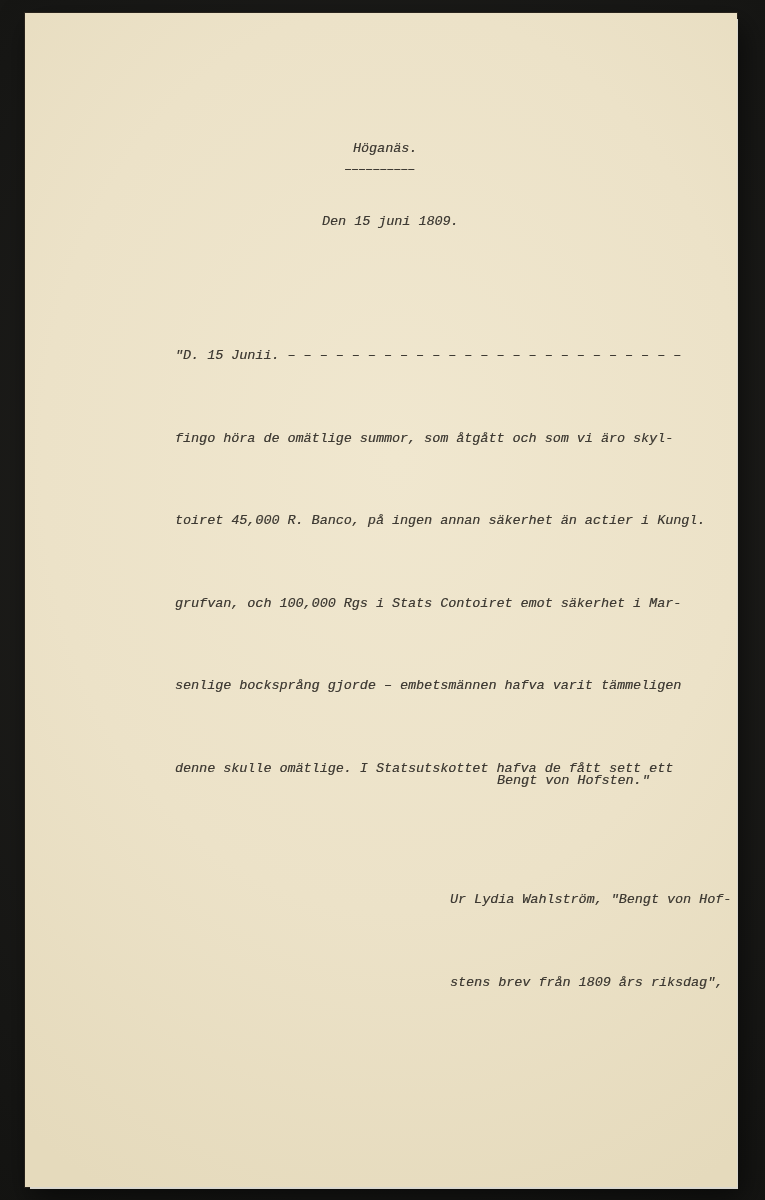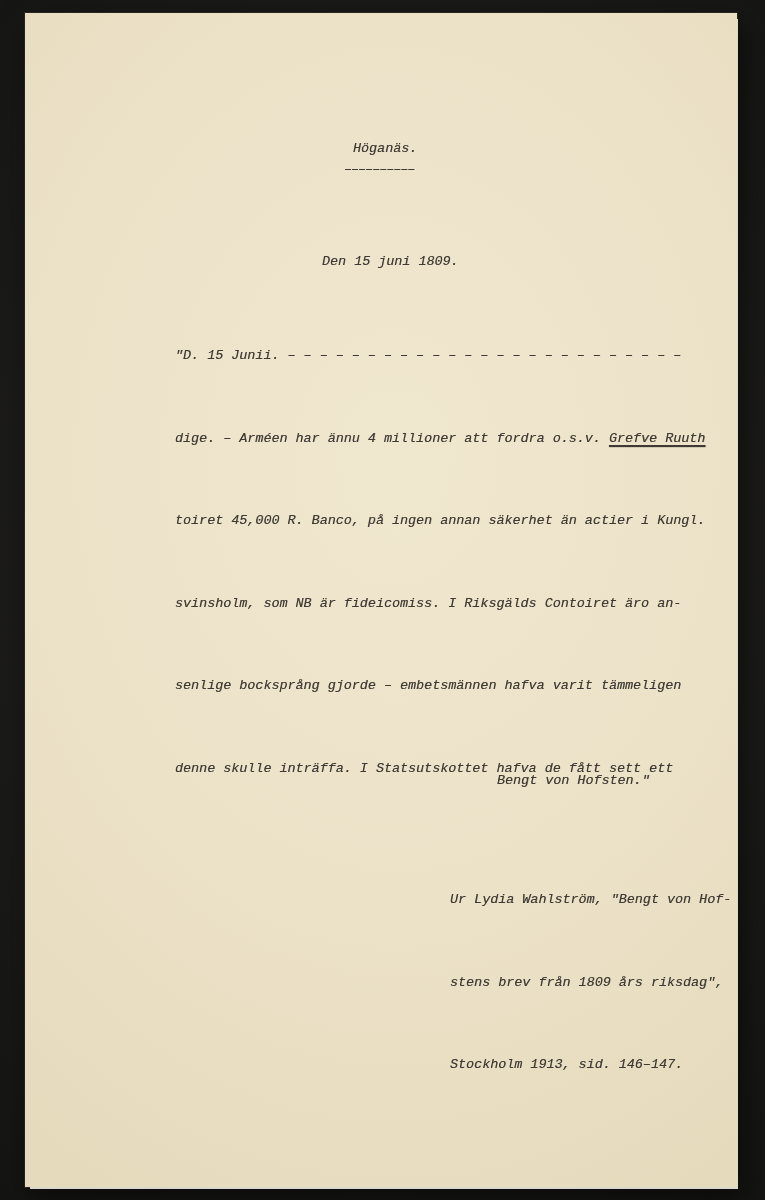--- a/index.html
+++ b/index.html
@@ -54,39 +54,38 @@
 </head>
 <body>
 
 <div class="stage">
   <div class="paper">
 
     <div class="typed heading" style="color: rgb(62, 58, 51);">Höganäs.</div>
 
     <div class="typed heading-rule" style="color: rgb(62, 58, 51);">––––––––––</div>
 
-    <div class="typed dateline" style="color: rgb(62, 58, 51); margin-top: 40px;">Den 15 juni 1809.</div>
+    <div class="typed dateline" style="color: rgb(62, 58, 51);">Den 15 juni 1809.</div>
 
     <div class="typed letter-body" style="color: rgb(62, 58, 51);">
       <div class="letter-line">"D. 15 Junii. – – – – – – – – – – – – – – – – – – – – – – – – –</div>
-      <div class="letter-line"><span>dige. – Arméen har ännu 4 millioner att fordra o.s.v. </span><span class="underlined-name">Grefve Ruuth</span></div>
+      <div class="letter-line">fingo höra de omätlige summor, som åtgått och som vi äro skyl-</div>
       <div class="letter-line">toiret 45,000 R. Banco, på ingen annan säkerhet än actier i Kungl.</div>
-      <div class="letter-line">svinsholm, som NB är fideicomiss. I Riksgälds Contoiret äro an-</div>
+      <div class="letter-line">grufvan, och 100,000 Rgs i Stats Contoiret emot säkerhet i Mar-</div>
       <div class="letter-line">senlige bocksprång gjorde – embetsmännen hafva varit tämmeligen</div>
-      <div class="letter-line">denne skulle inträffa. I Statsutskottet hafva de fått sett ett</div>
+      <div class="letter-line">denne skulle omätlige. I Statsutskottet hafva de fått sett ett</div>
       
       
       
       
       
       
     </div>
 
     <div class="typed signature" style="color: rgb(62, 58, 51);">Bengt von Hofsten."</div>
 
     <div class="typed attribution" style="color: rgb(62, 58, 51);">
       <div class="letter-line">Ur Lydia Wahlström, "Bengt von Hof-</div>
       <div class="letter-line">stens brev från 1809 års riksdag",</div>
-      <div class="letter-line">Stockholm 1913, sid. 146–147.</div>
     </div>
 
   </div>
 </div>
 
 </body></html>

